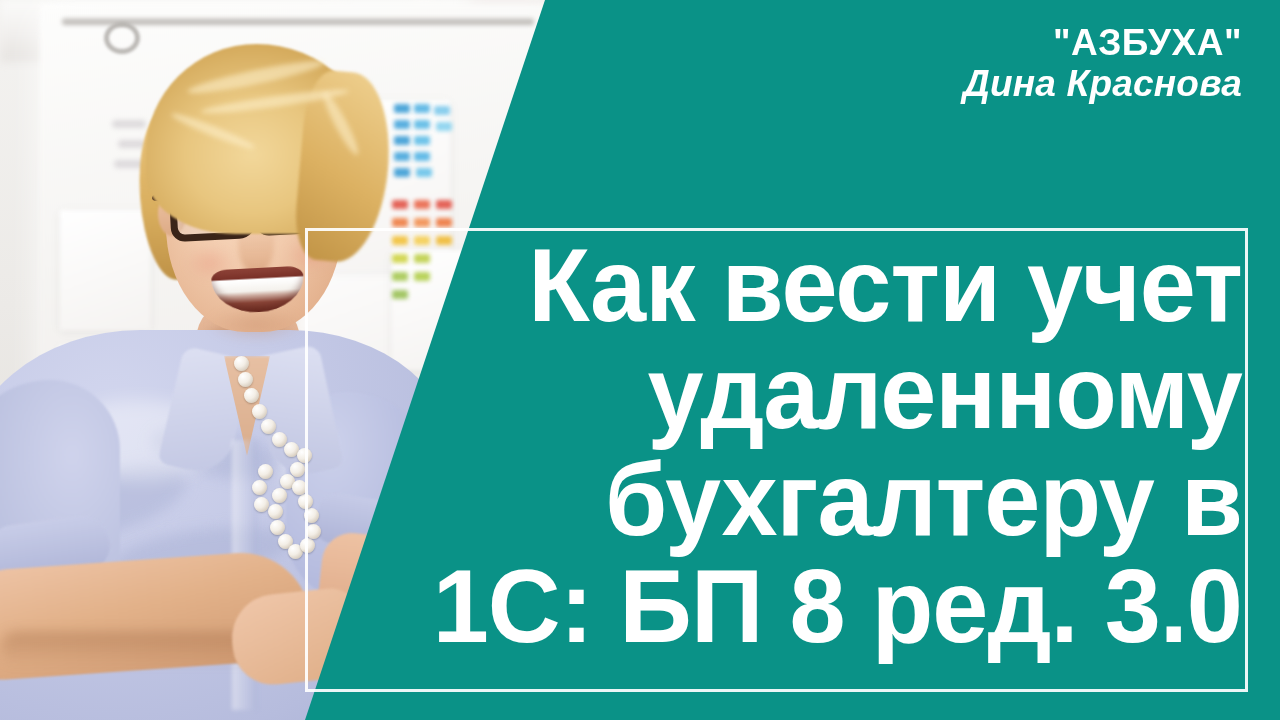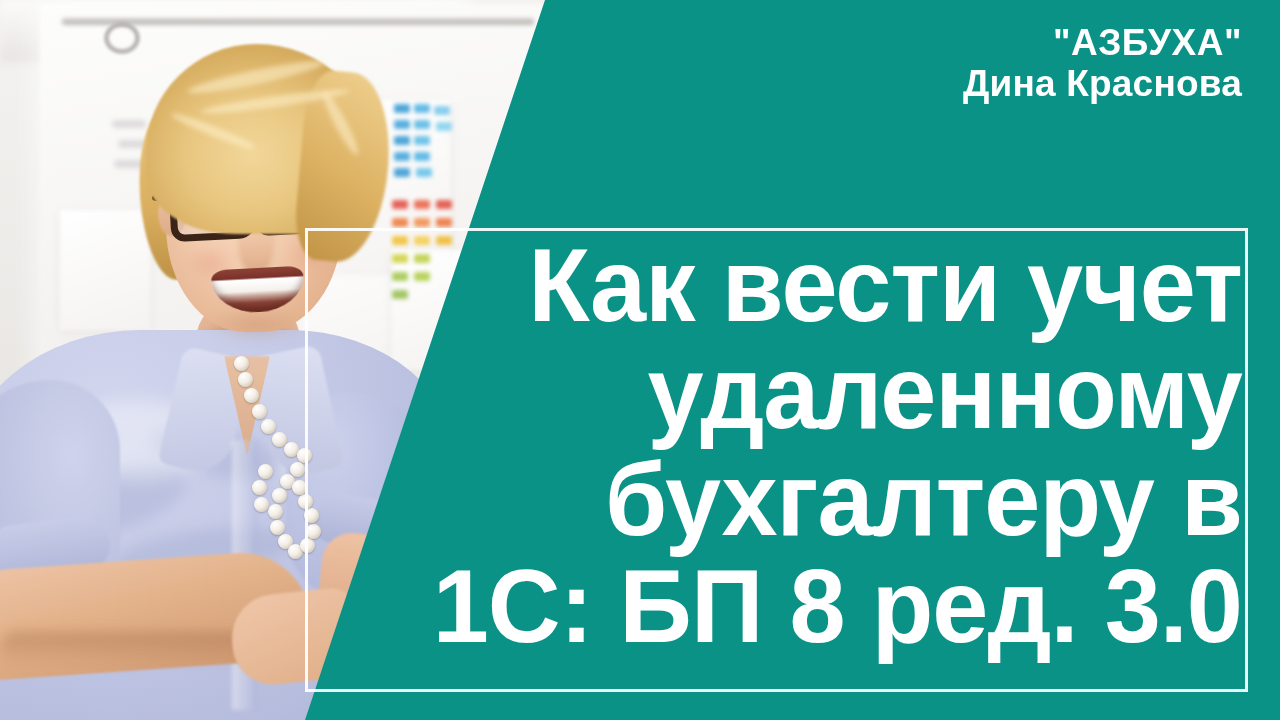--- a/index.html
+++ b/index.html
@@ -449,20 +449,21 @@
     font-size: 37px;
     font-weight: bold;
     letter-spacing: .5px;
     white-space: nowrap;
   }
   .channel-person {
     font-size: 37px;
     font-weight: bold;
     letter-spacing: .2px;
     white-space: nowrap;
+    font-style: italic;
   }
 
   .title-block {
     position: absolute;
     left: 330px; top: 232px;
     width: 912px;
     z-index: 6;
     color: #ffffff;
     text-align: right;
   }

